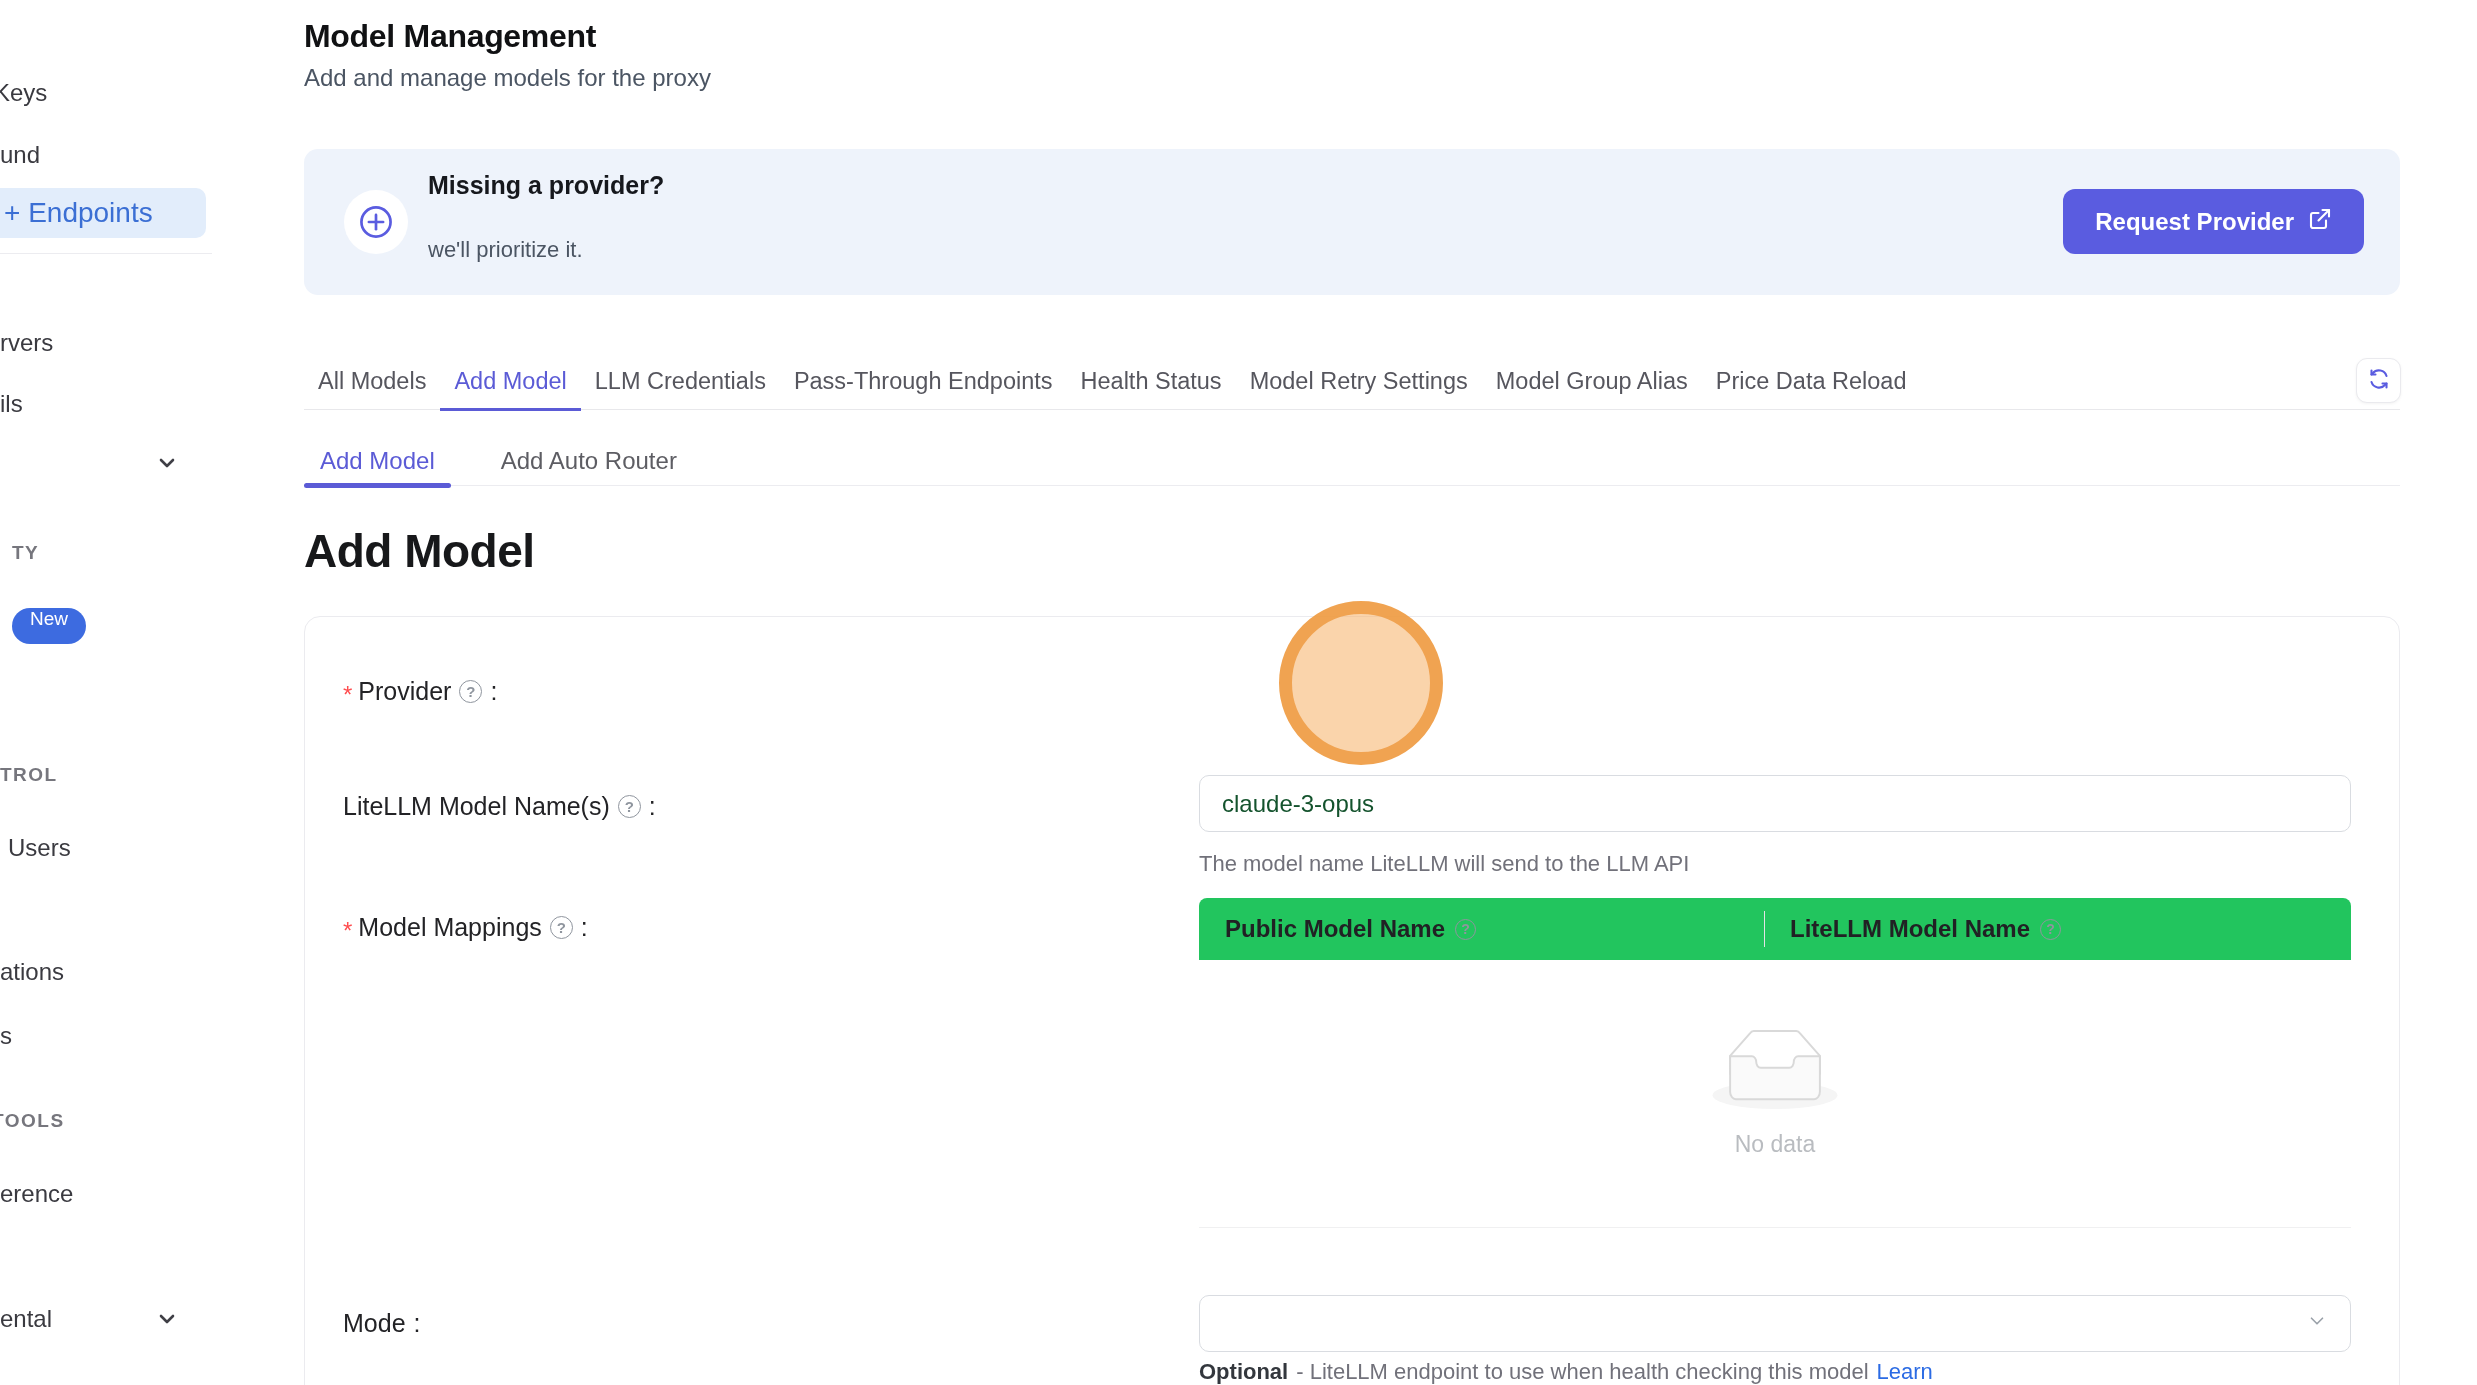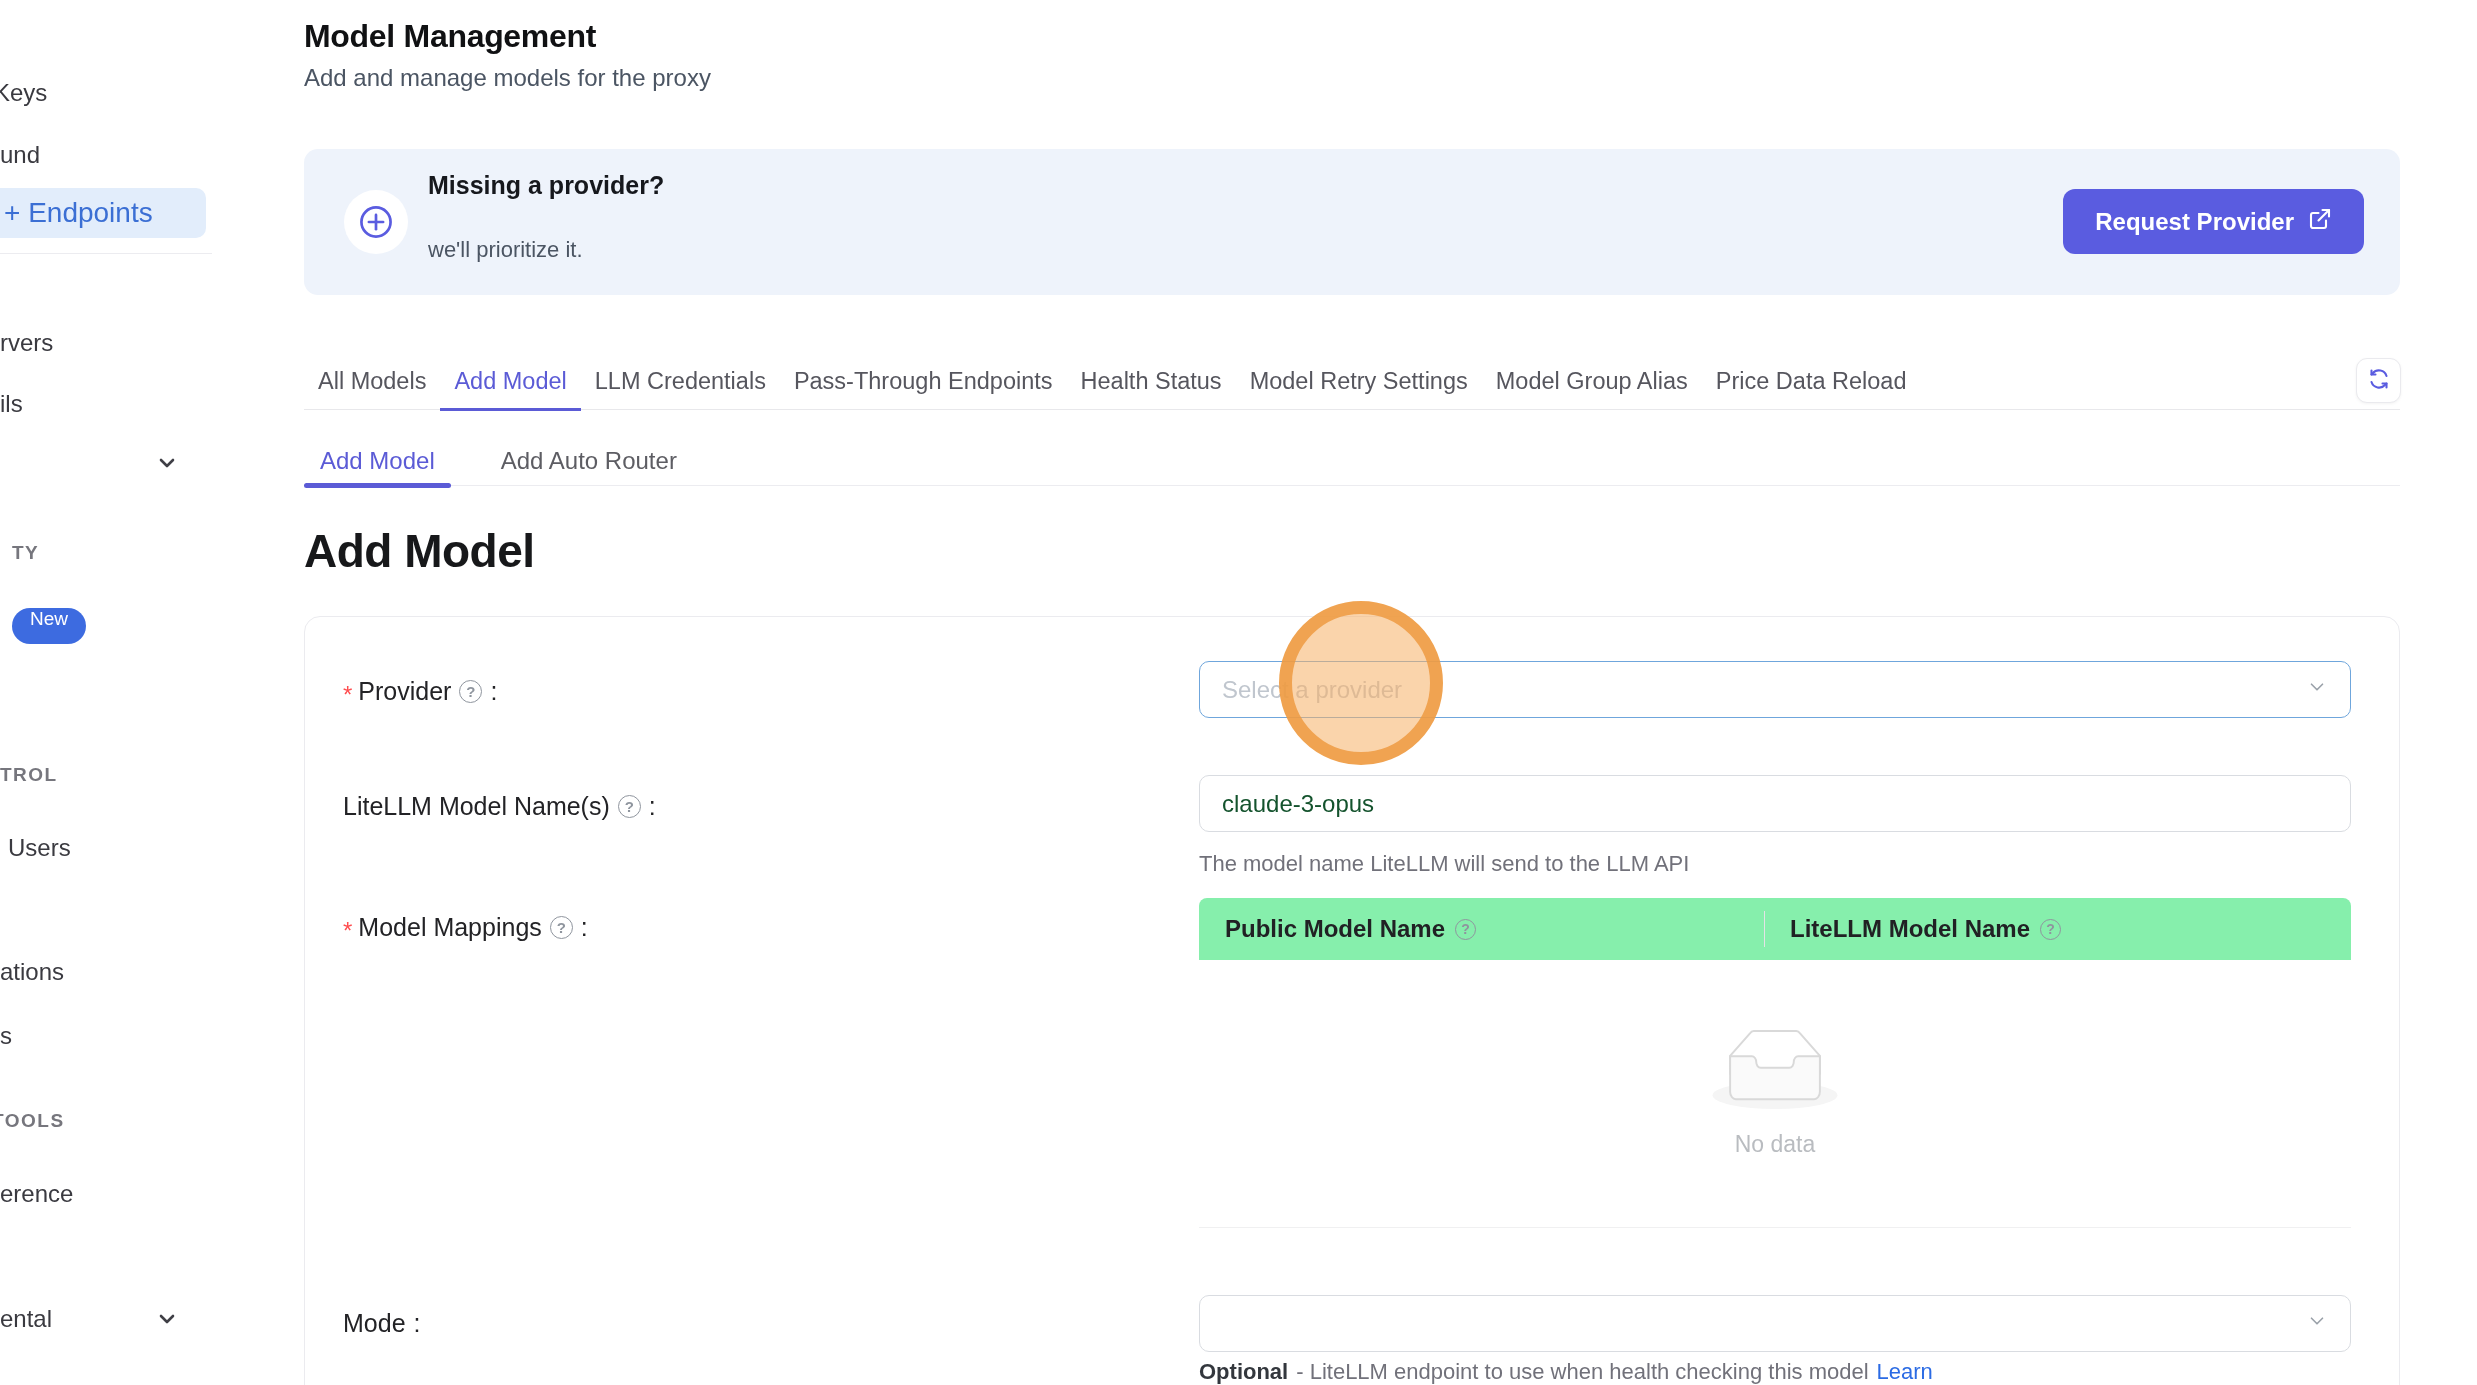--- a/index.html
+++ b/index.html
@@ -62,21 +62,21 @@
          display:flex;align-items:center;padding:0 22px;font-size:24px;}
   .field .chev{position:absolute;right:22px;color:#9aa1a9;}
   .placeholder{color:#c0c6ce;}
   .value{color:#14532d;text-align:right;}
   .help{position:absolute;left:894px;font-size:22px;color:#71717a;white-space:nowrap;}
   .help b{color:#33373d;font-weight:700;}
   .help .learn{color:var(--link);cursor:pointer;}
 
   
   .mtable{position:absolute;left:894px;top:281px;width:1152px;}
-  .mtable-head{display:flex;height:62px;background:#86efac;border-radius:8px 8px 0 0;align-items:center;position:relative;}
+  .mtable-head{display:flex;height:62px;background:#22c55e;border-radius:8px 8px 0 0;align-items:center;position:relative;}
   .mtable-col{display:flex;align-items:center;gap:10px;font-size:24px;font-weight:700;color:#212124;padding-left:26px;}
   .mtable-col.c1{width:565px;}
   .col-div{position:absolute;left:565px;top:13px;width:1px;height:36px;background:#e3e3e6;}
   .mtable-body{height:268px;border-bottom:1px solid #f0f0f1;display:flex;flex-direction:column;align-items:center;justify-content:center;gap:18px;}
   .nodata{font-size:23px;color:#b9bcc0;}
 
   
   .click-ring{left:1279px;top:601px;width:164px;height:164px;border:13px solid var(--ring);border-radius:50%;
               background:var(--ringFill);opacity:.92;pointer-events:none;}
 </style>
@@ -176,28 +176,20 @@
 
   <div class="abs h2">Add Model</div>
 
   <div class="abs card">
 
     <div class="flabel" style="top:60px;">
       <span class="req">*</span>
       <span>Provider</span>
       <span class="qicon"></span>
       <span class="colon"></span>
-    </div>
-    <div class="field" style="top:44px;border-color:var(--focusBorder);">
-      <span class="placeholder">Select a provider</span>
-      <span class="chev">
-        <svg width="22" height="22" viewBox="0 0 24 24" fill="none" stroke="currentColor" stroke-width="1.8" stroke-linecap="round" stroke-linejoin="round">
-            <polyline points="6 9 12 15 18 9"></polyline>
-          </svg>
-      </span>
     </div>
 
     <div class="flabel" style="top:175px;">
       <span>LiteLLM Model Name(s)</span>
       <span class="qicon"></span>
       <span class="colon"></span>
     </div>
     <div class="field" style="top:158px;">
       <span class="value">claude-3-opus</span>
     </div>

